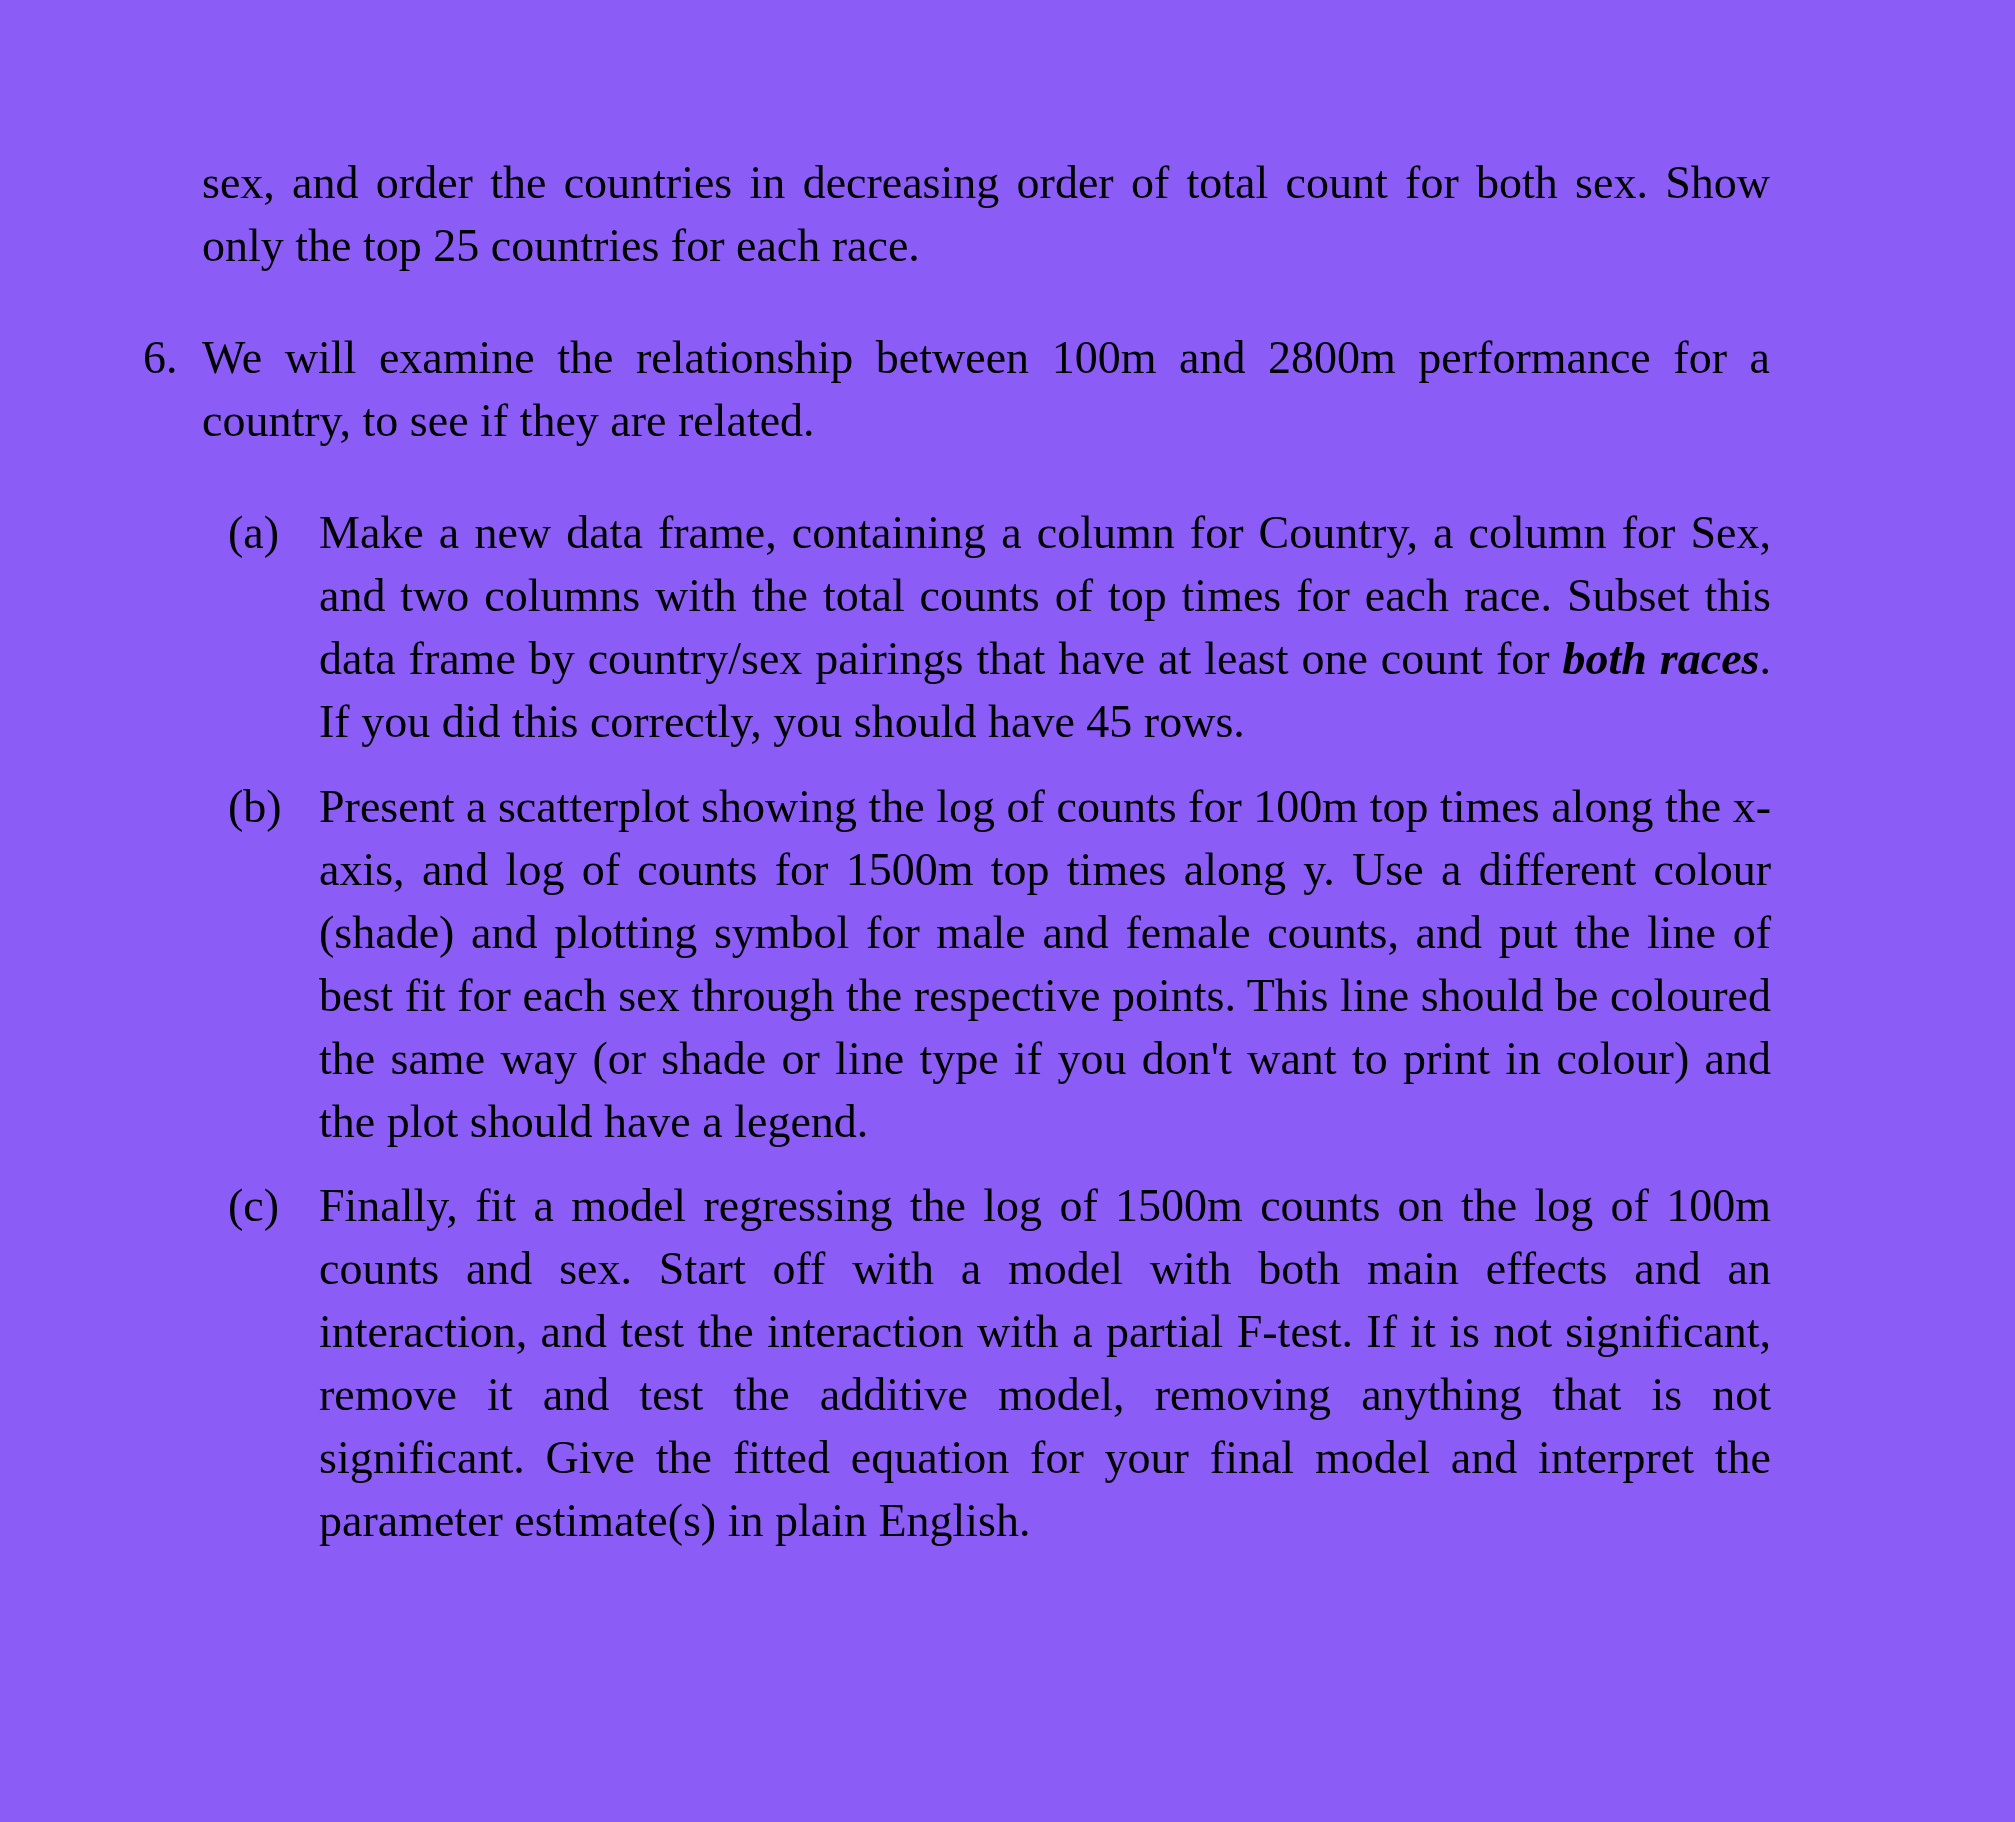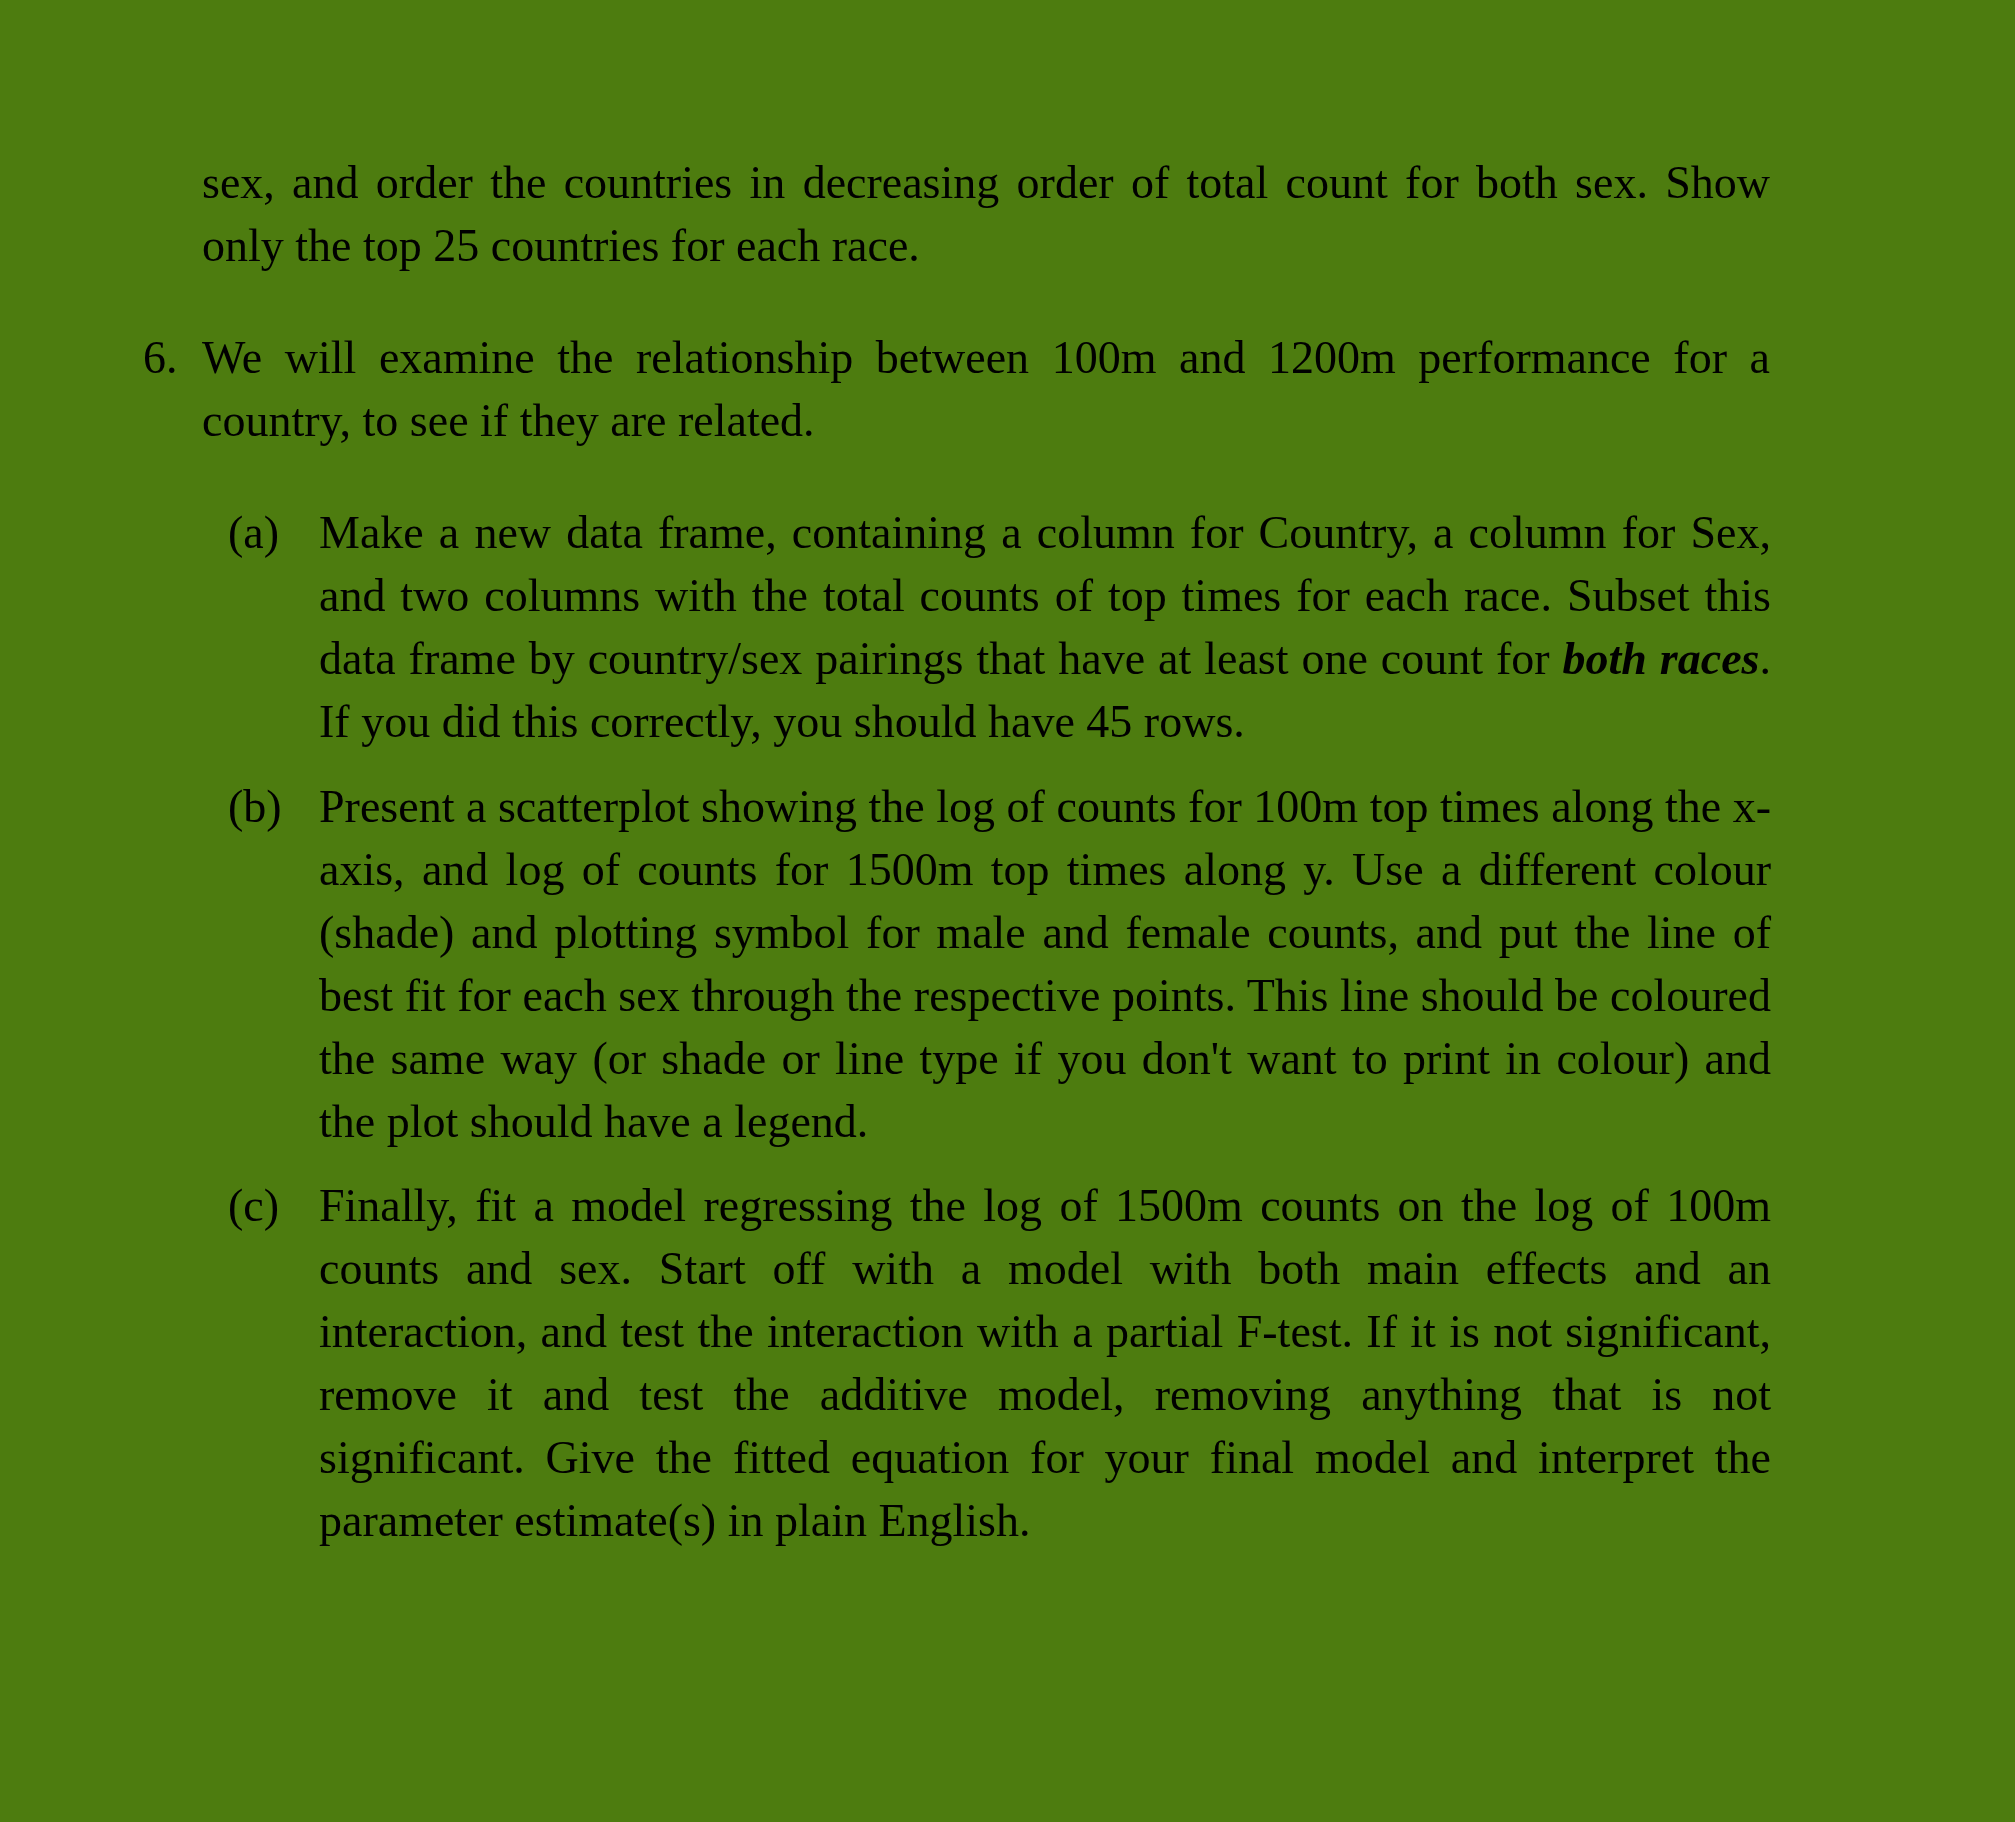--- a/index.html
+++ b/index.html
@@ -4,21 +4,21 @@
 <style>
   html, body {
     margin: 0;
     padding: 0;
     background: #ffffff;
   }
   .page {
     position: relative;
     width: 2015px;
     height: 1822px;
-    background: #4d7c0f;
+    background: #8b5cf6;
     color: #000000;
     font-family: "Liberation Serif", "DejaVu Serif", serif;
     font-size: 46px;
     line-height: 63px;
     box-sizing: border-box;
     padding-top: 105px;
     overflow: hidden;
   }
   .para-continuation {
     margin-left: 202px;
@@ -61,21 +61,21 @@
 </style>
 </head>
 <body>
 
 <div class="page">
 
   <p class="para-continuation">sex, and order the countries in decreasing order of total count for both sex. Show only the top 25 countries for each race.</p>
 
   <div class="numbered-item">
     <span class="item-number">6.</span>
-    <span class="item-body">We will examine the relationship between 100m and 1200m performance for a country, to see if they are related.</span>
+    <span class="item-body">We will examine the relationship between 100m and 2800m performance for a country, to see if they are related.</span>
   </div>
 
   <div class="subitem">
     <span class="subitem-label">(a)</span>
     <span class="subitem-text"><span>Make a new data frame, containing a column for Country, a column for Sex, and two columns with the total counts of top times for each race. Subset this data frame by country/sex pairings that have at least one count for </span><span class="bold">both races</span><span>. If you did this correctly, you should have 45 rows.</span></span>
   </div>
 
   <div class="subitem">
     <span class="subitem-label">(b)</span>
     <span class="subitem-text">Present a scatterplot showing the log of counts for 100m top times along the x-axis, and log of counts for 1500m top times along y. Use a different colour (shade) and plotting symbol for male and female counts, and put the line of best fit for each sex through the respective points. This line should be coloured the same way (or shade or line type if you don't want to print in colour) and the plot should have a legend.</span>

